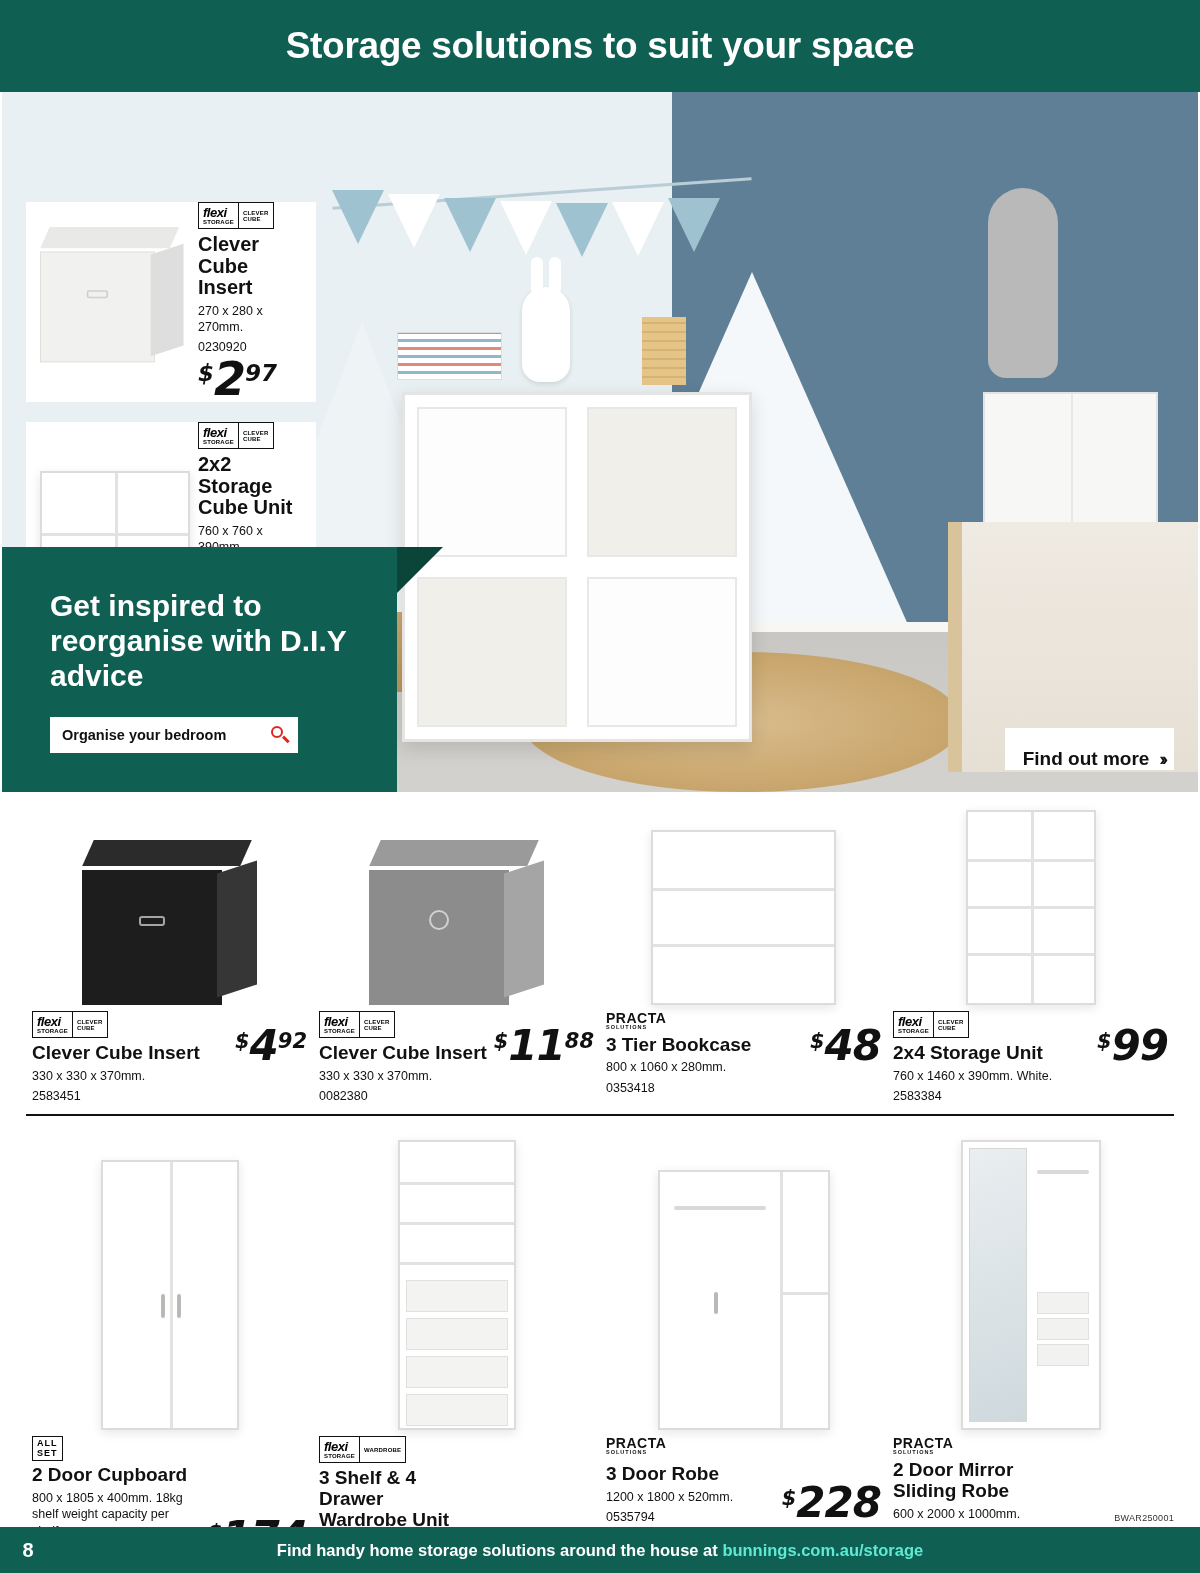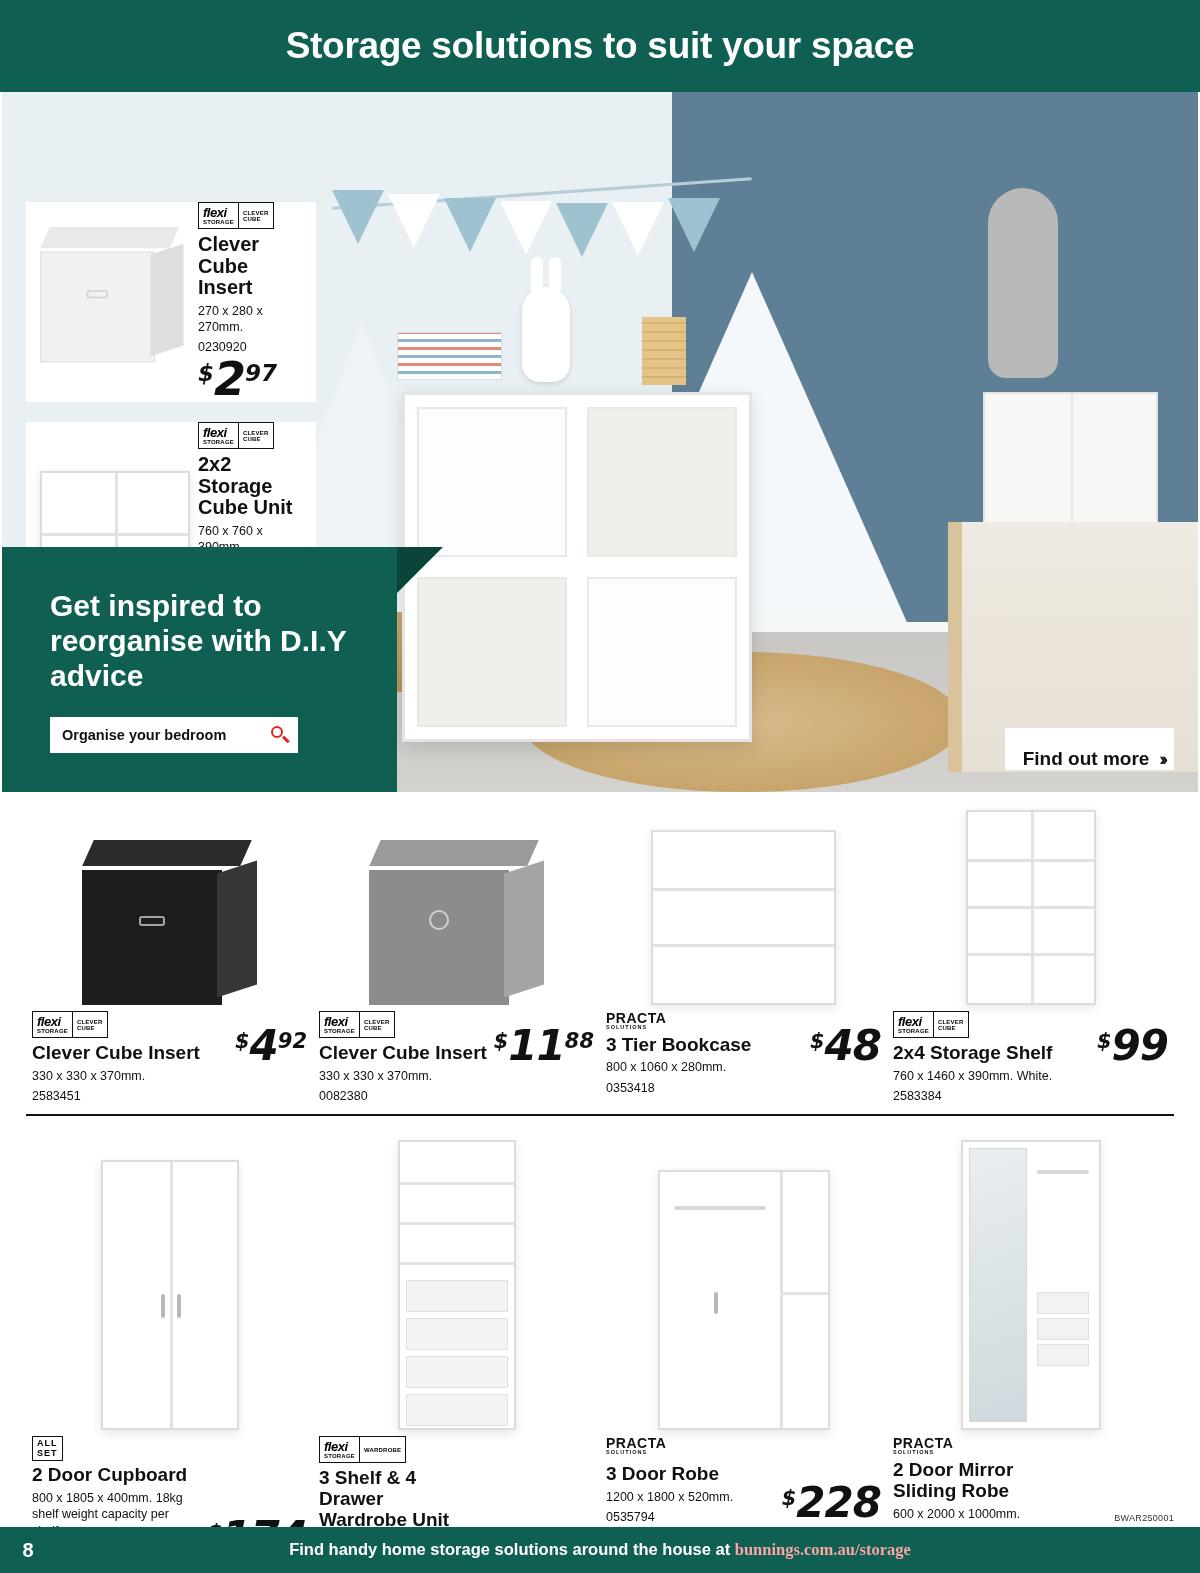--- a/index.html
+++ b/index.html
@@ -236,21 +236,21 @@
 
   
   .footer {
     position: absolute; left: 0; bottom: 0; width: 1200px; height: 46px;
     background: #0f5f52; display: flex; align-items: center;
   }
   .footer .pg {
     color: #ffffff; font-size: 20px; font-weight: bold; width: 56px; text-align: center;
   }
   .footer .txt { color: #ffffff; font-size: 16.5px; font-weight: bold; flex: 1; text-align: center; padding-right: 56px; }
-  .footer .txt em { font-style: normal; color: #fca5a5; font-family: Liberation Serif, serif; }
+  .footer .txt em { font-style: normal; color: #5eead4; }
   .code {
     position: absolute; right: 26px; bottom: 50px; font-size: 9px; color: #333; letter-spacing: .3px;
   }
 </style>
 </head>
 <body>
 
 <div class="page">
 
   <div class="header">
@@ -473,21 +473,21 @@
             <div class="brand-flexi">
               <div class="bf-left">
                 <div class="bf-name">flexi</div>
                 <div class="bf-sub">STORAGE</div>
               </div>
               <div class="bf-right">
                 <div>CLEVER</div>
                 <div>CUBE</div>
               </div>
             </div>
-            <div class="p-title">2x4 Storage Shelf</div>
+            <div class="p-title">2x4 Storage Unit</div>
             <div class="p-dims">760 x 1460 x 390mm. White.</div>
             <div class="p-dims">2583384</div>
           </div>
           <div class="price">
             <span class="dollar">$</span><span class="main">99</span><span class="cents"></span>
           </div>
         </div>
       </div>
     </div>
 

